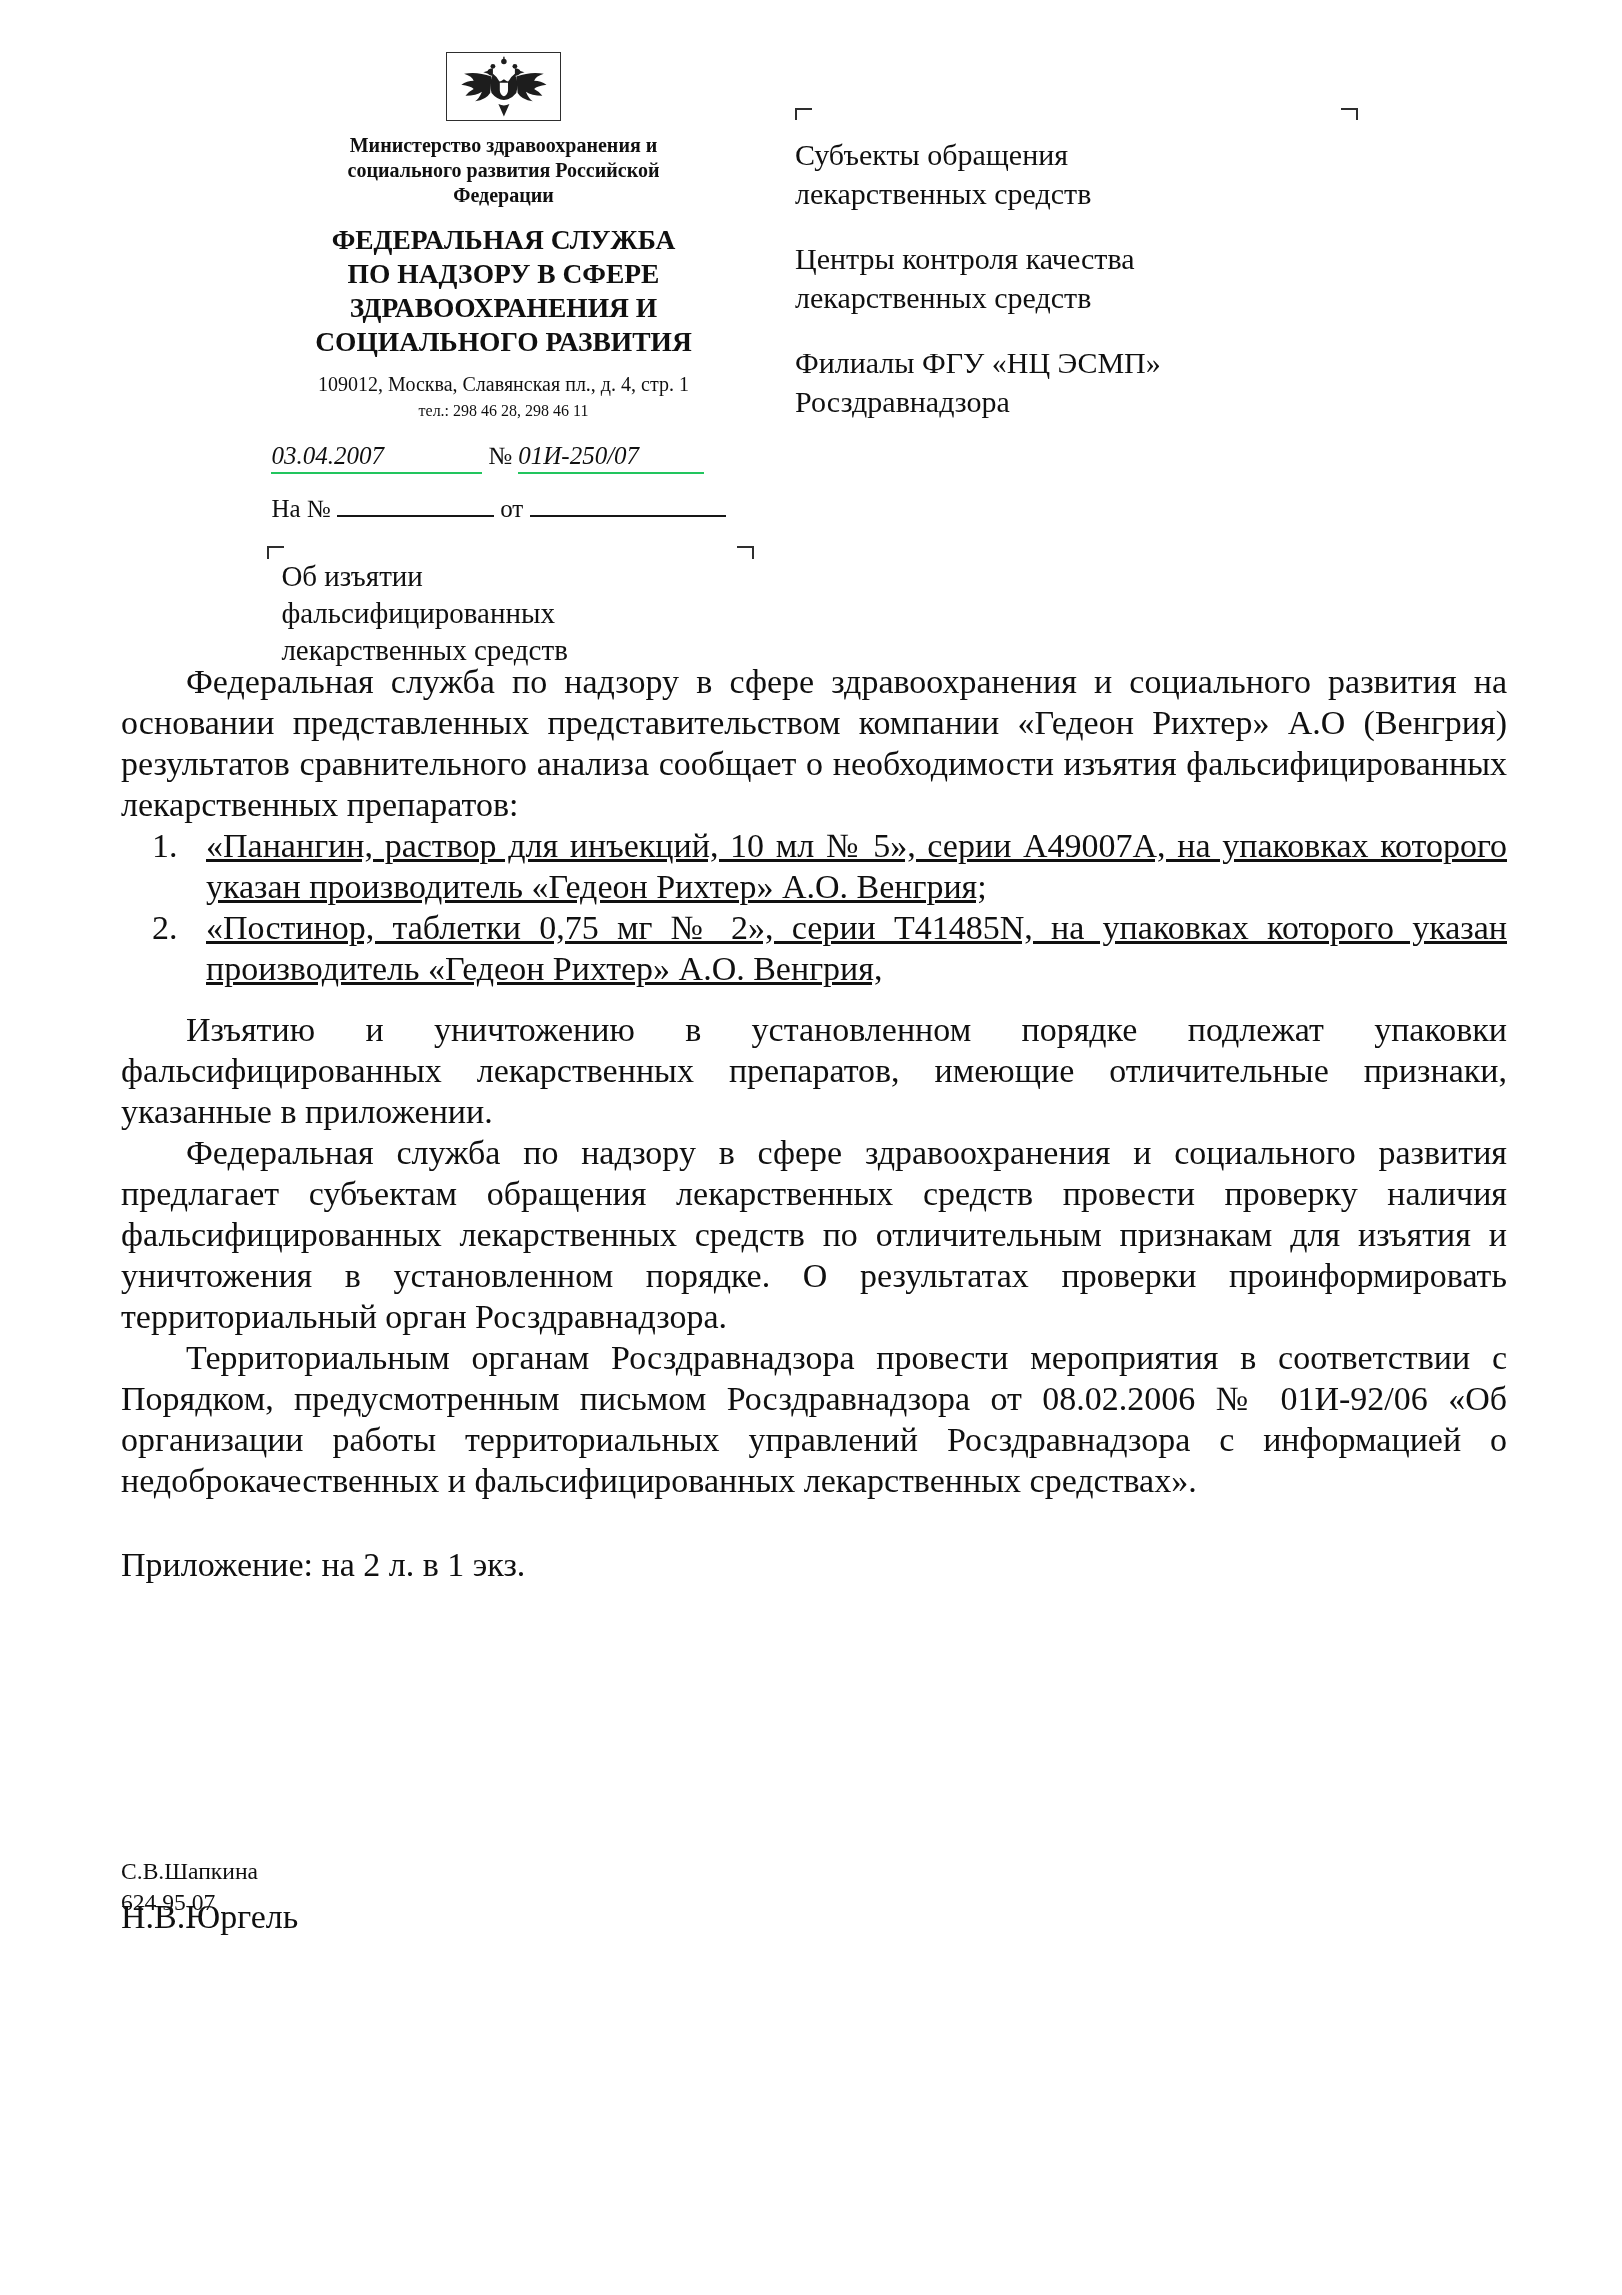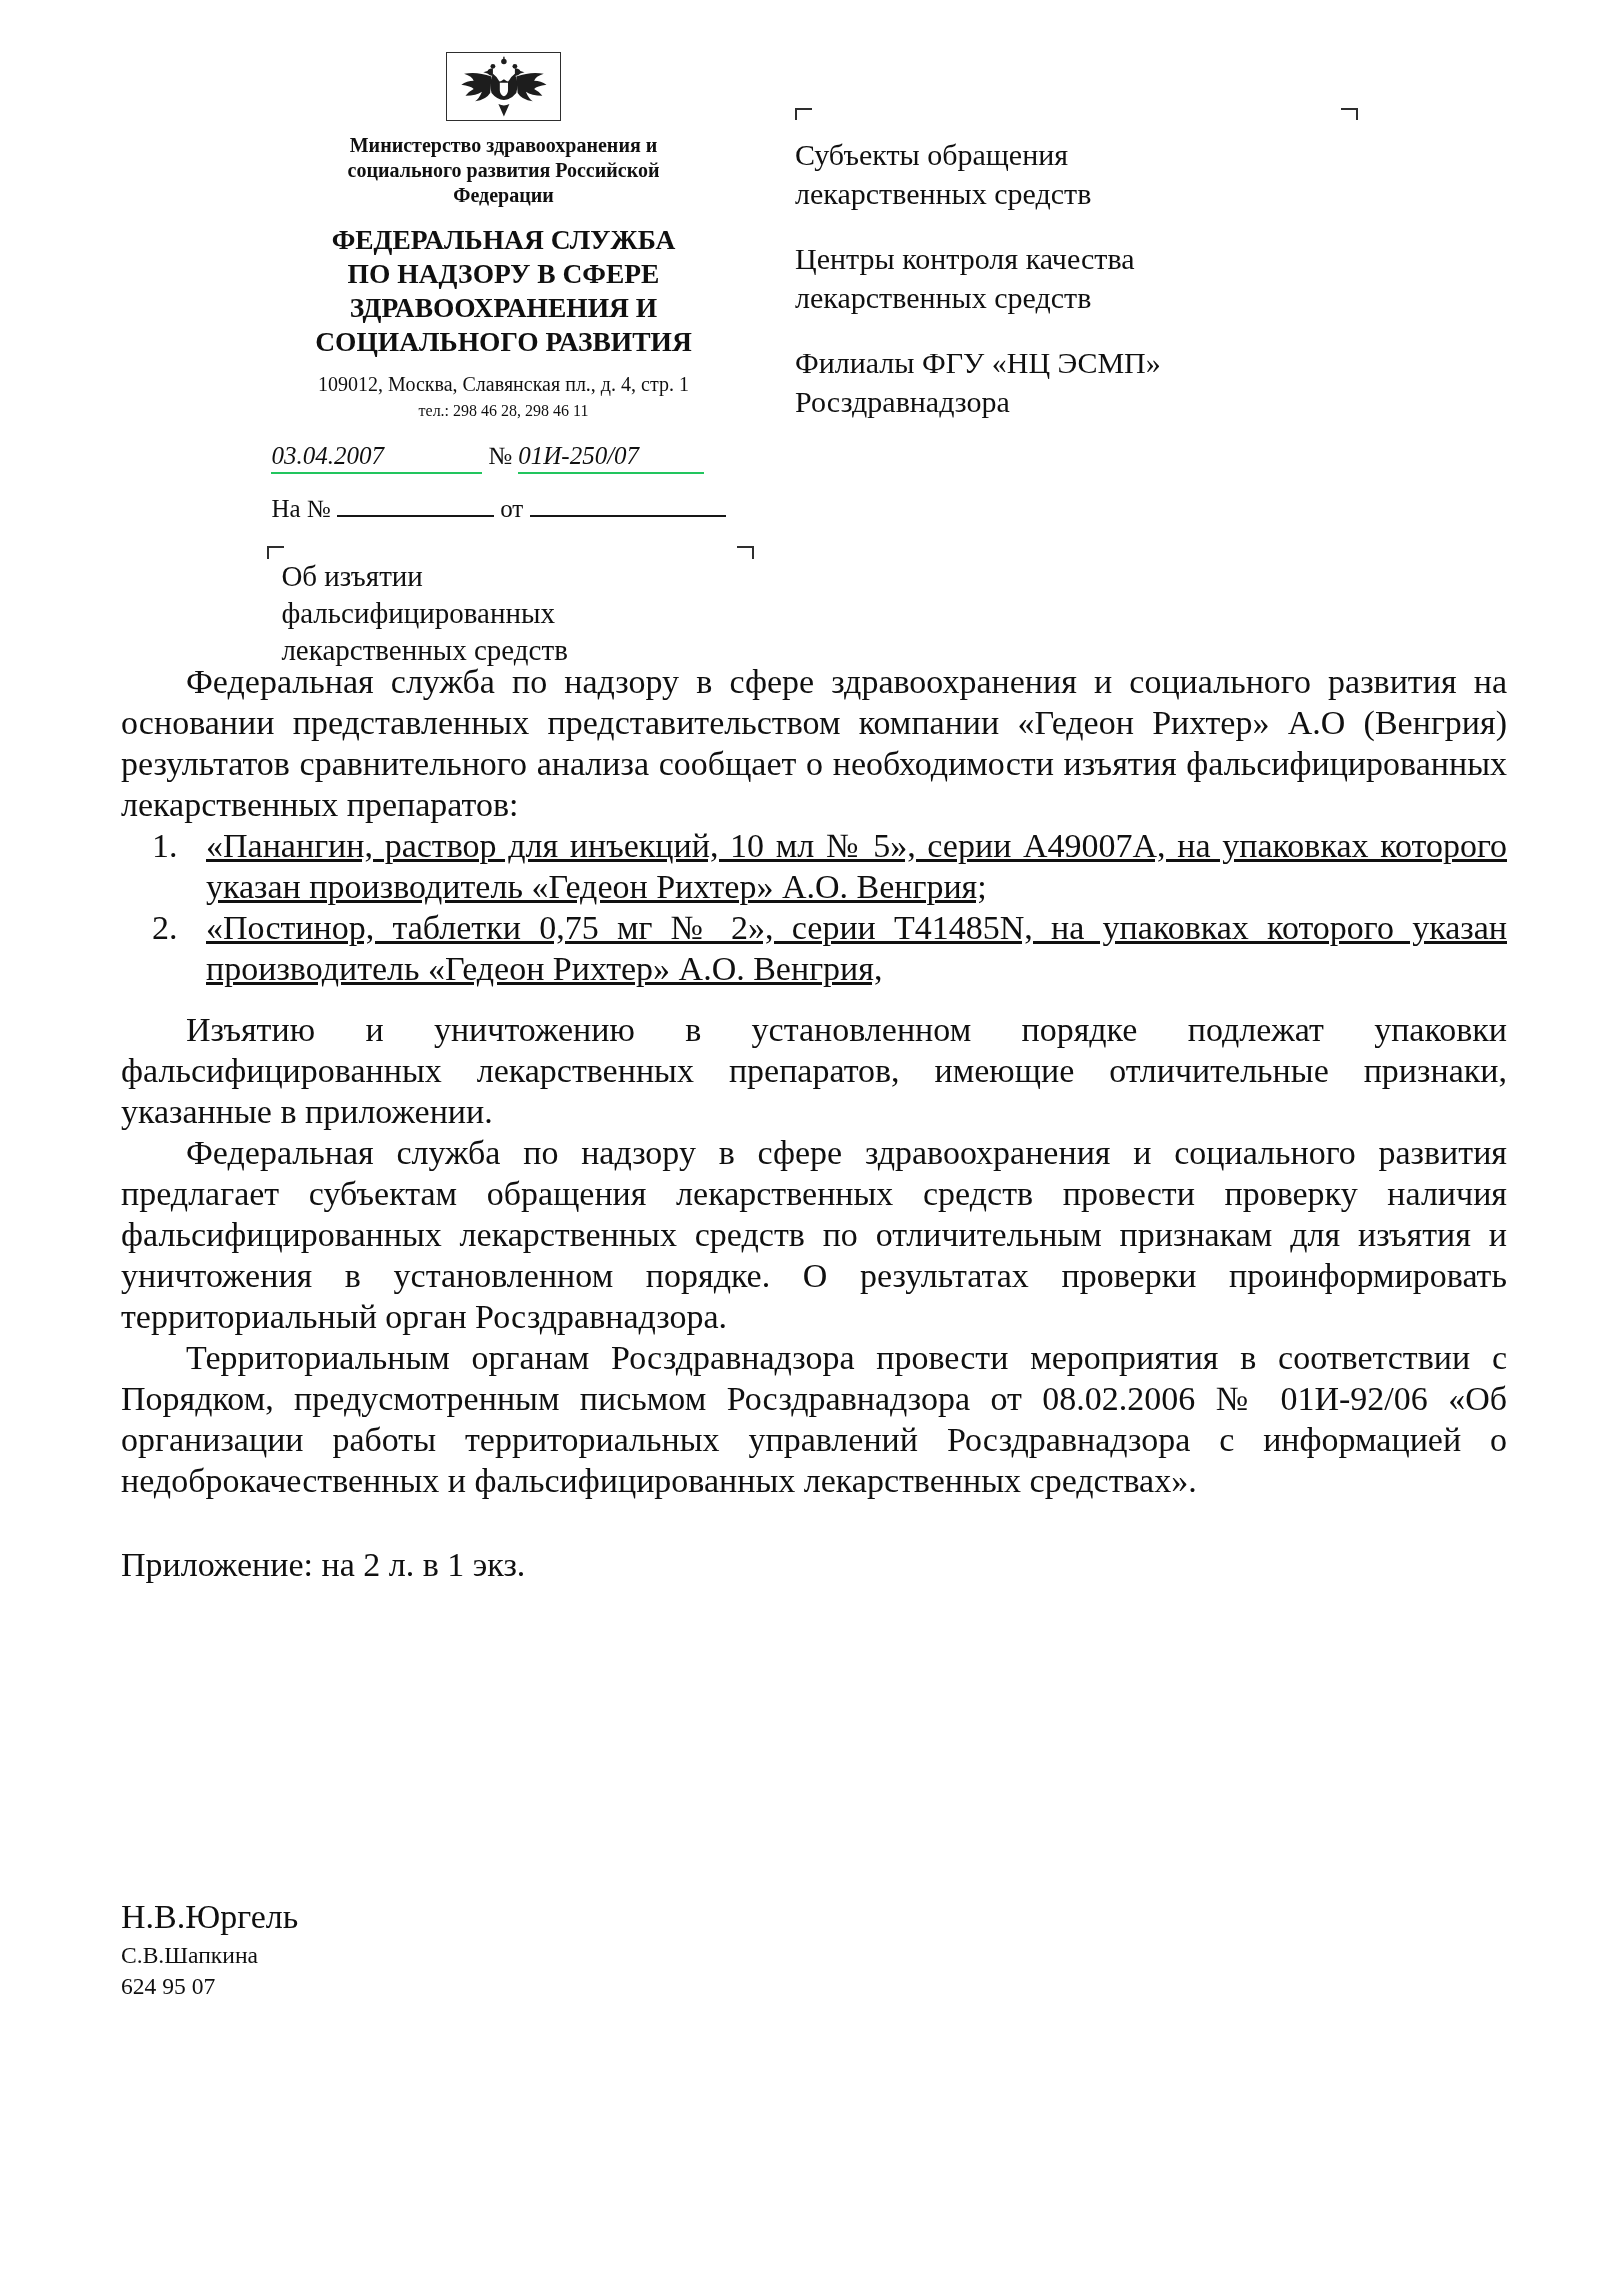--- a/index.html
+++ b/index.html
@@ -93,21 +93,21 @@
   .attachment { margin-top:43px; text-indent:0; }
 
   
   .sig-row {
     position:absolute; left:0; right:0; top:1898px;
     padding:0 128px 0 121px;
     display:flex; justify-content:space-between; align-items:baseline;
     font-size:34px;
   }
   .exec {
-    position:absolute; left:121px; top:1940px;
+    position:absolute; left:121px; top:1856px;
     font-size:23.6px; line-height:31px;
   }
 </style>
 </head>
 <body>
 
 <div class="page">
 
   <div class="header">
 

